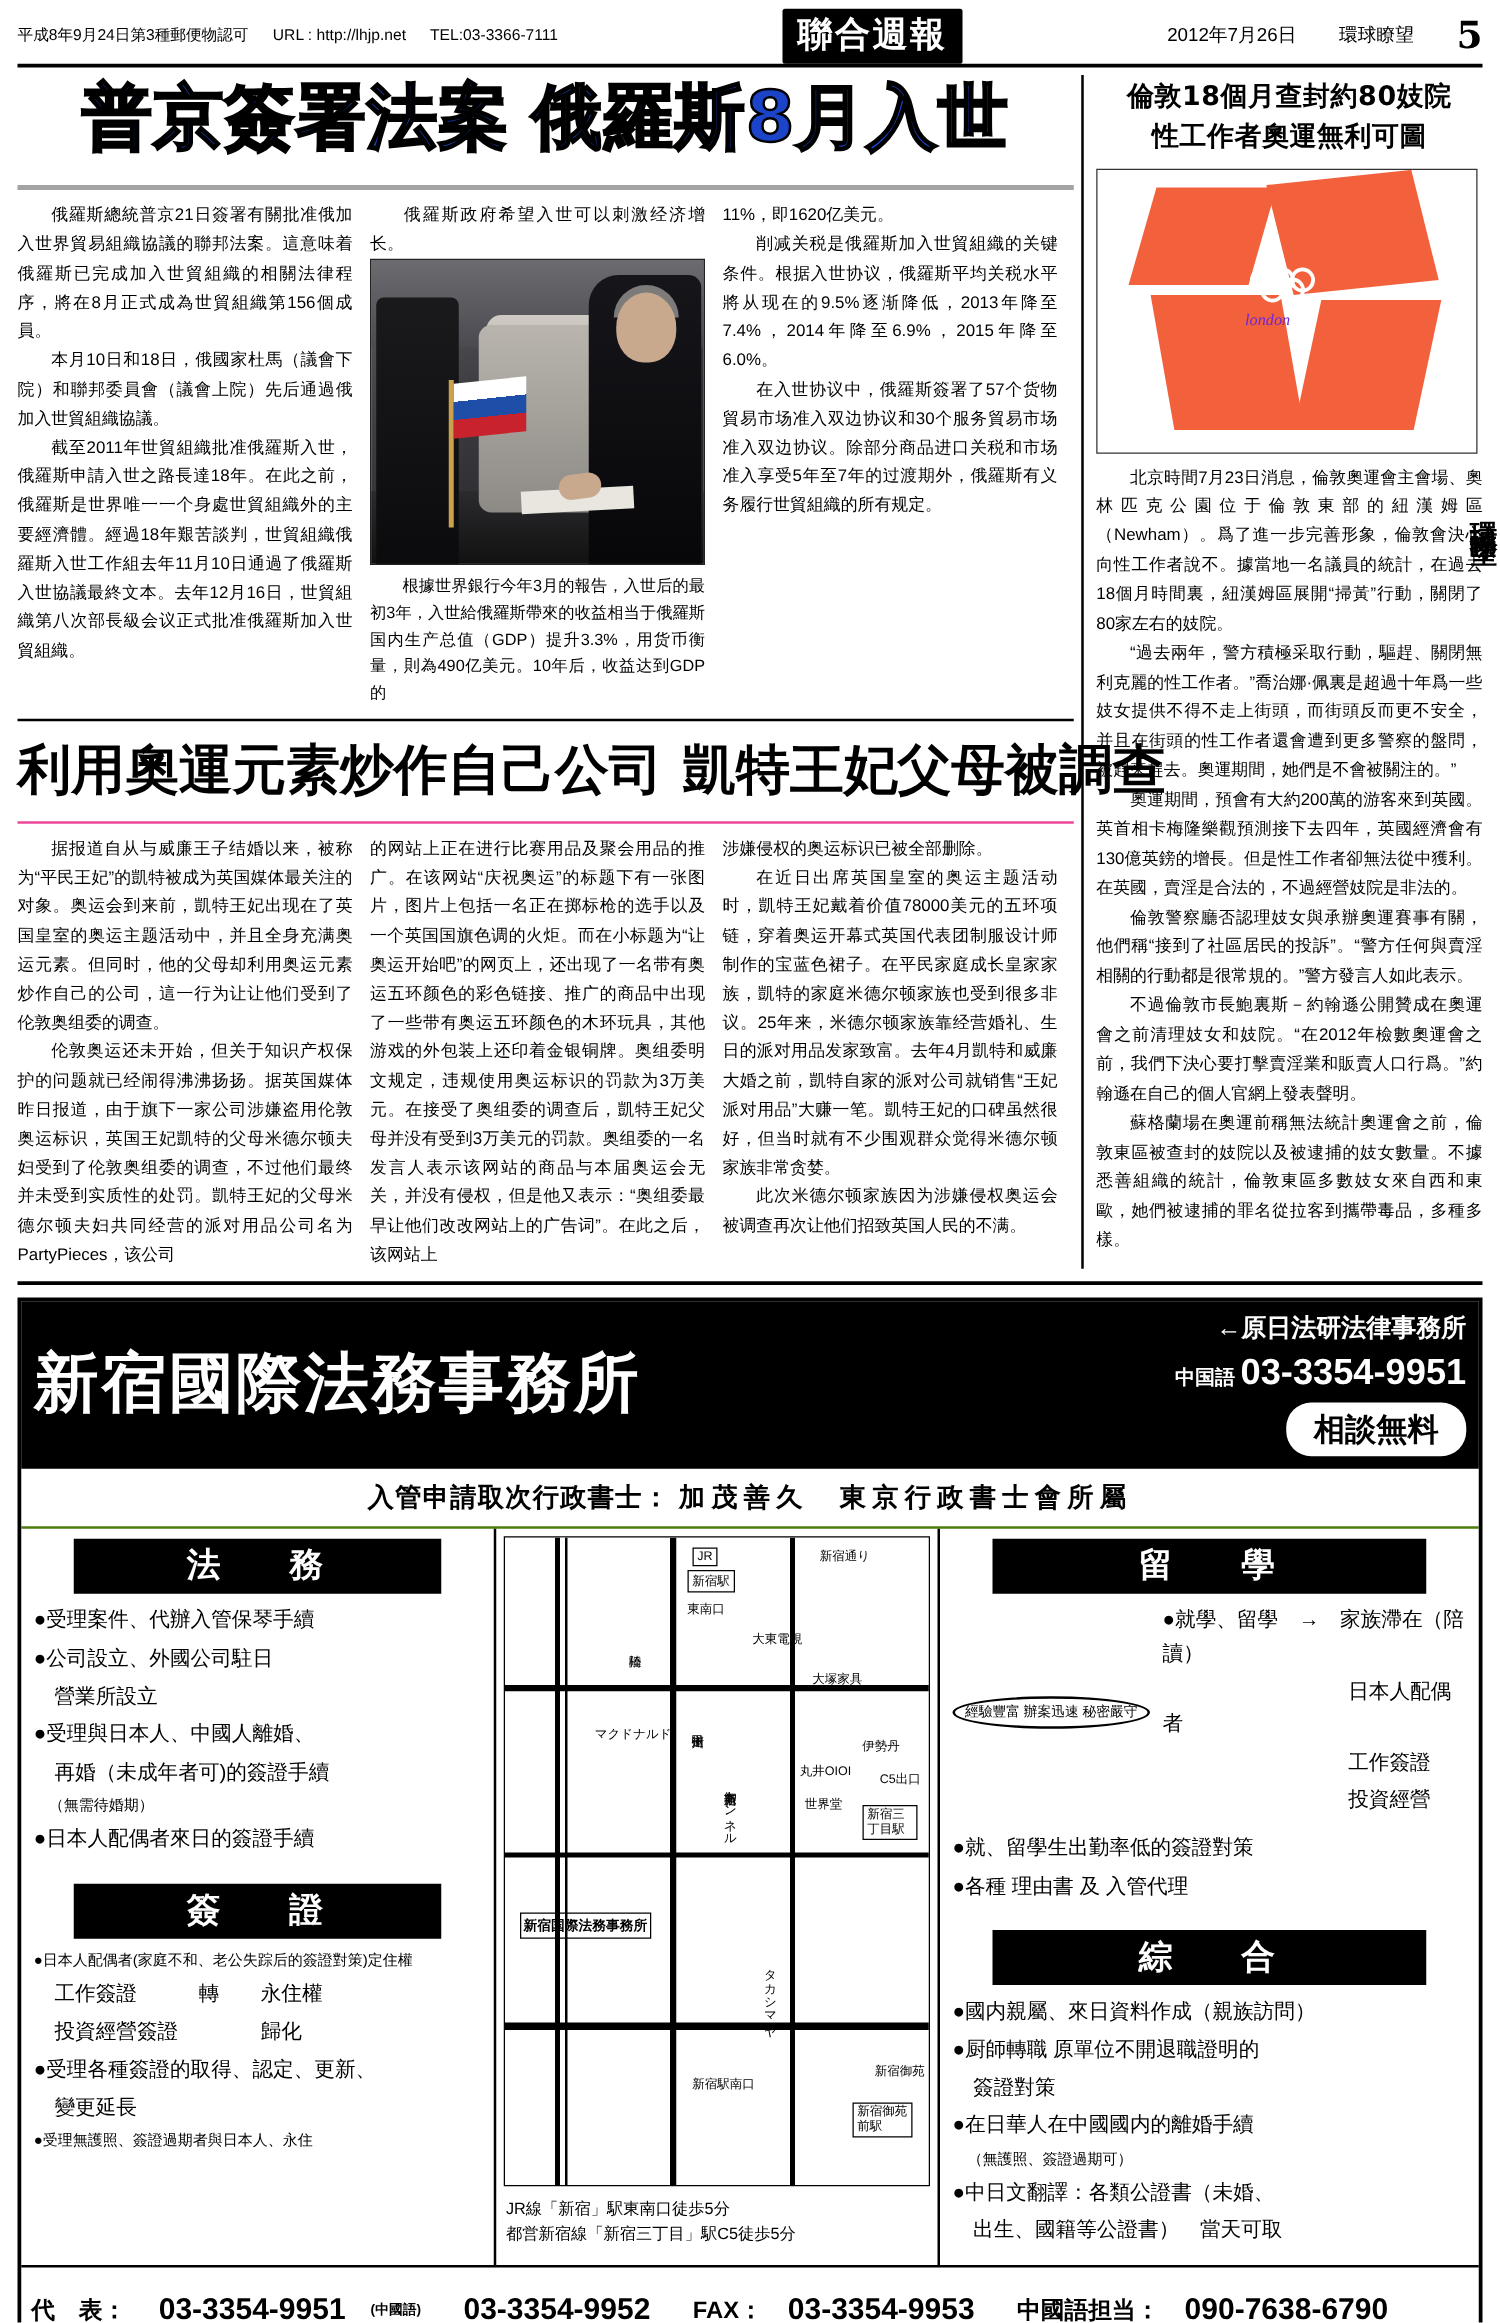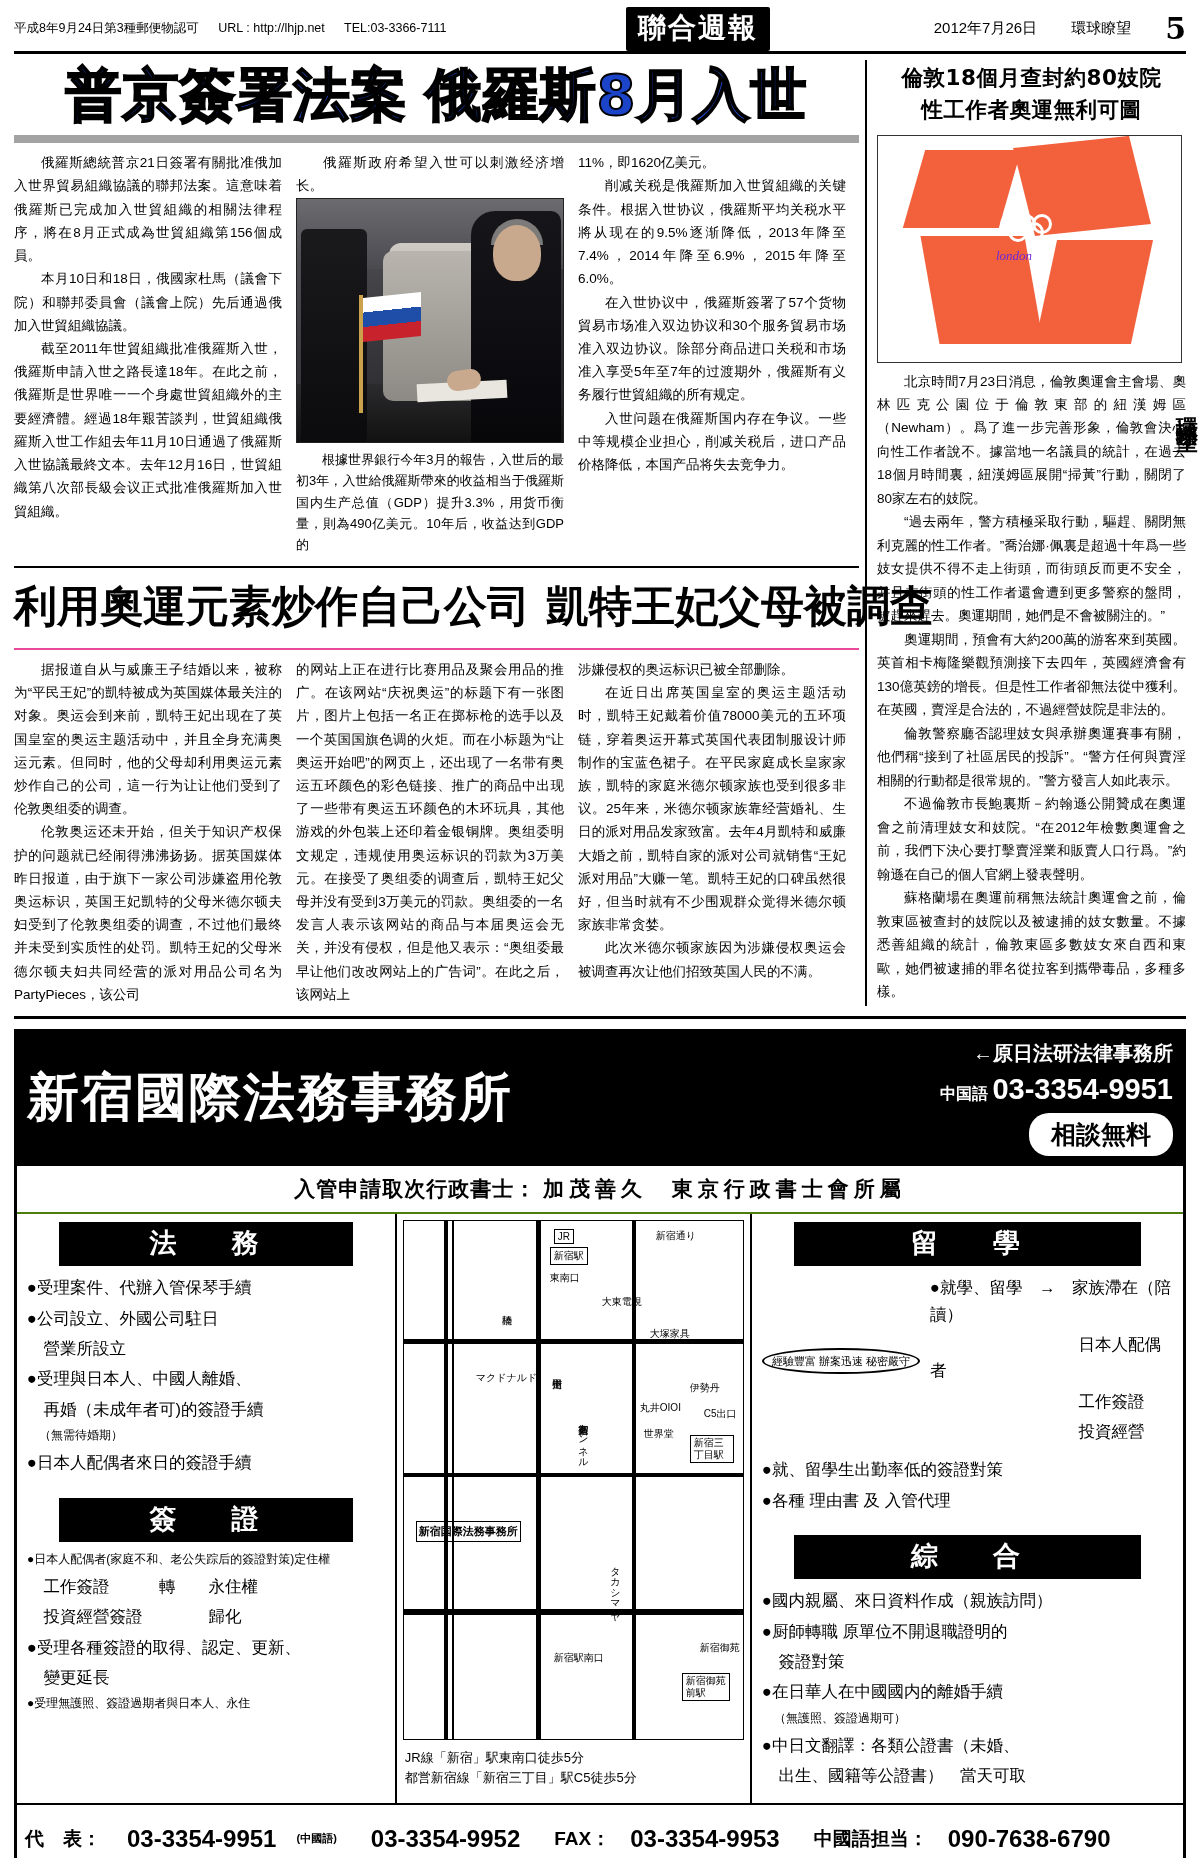--- a/index.html
+++ b/index.html
@@ -29,21 +29,21 @@
   }
   .mh-right { display:flex; align-items:center; gap:34px; font-size:15px; }
   .mh-pageno { font-size:30px; font-weight:bold; font-family:"DejaVu Serif", serif; }
 
   
   .main-grid { display:flex; gap:0; }
   .col-left { width:845px; }
   .col-right { width:325px; padding-left:10px; border-left:2px solid #000; margin-left:6px;}
 
   
-  .headline-box { border-bottom:8px solid #a3a3a3; padding-bottom:3px; }
+  .headline-box { border-bottom:4px solid #a3a3a3; padding-bottom:16px; }
   .headline1 {
     font-family:"DejaVu Sans", sans-serif;
     font-weight:bold;
     font-size:56px;
     line-height:1.04;
     letter-spacing:1px;
     color:#1b44c8;
     -webkit-text-stroke:2px #000;
     text-align:center;
     padding:6px 0 8px 0;
@@ -260,21 +260,20 @@
             <div class="paper"></div>
             <div class="hand"></div>
           </div>
           <div class="caption">根據世界銀行今年3月的報告，入世后的最初3年，入世給俄羅斯帶來的收益相当于俄羅斯国内生产总值（GDP）提升3.3%，用货币衡量，則為490亿美元。10年后，收益达到GDP的</div>
         </div>
 
         <div class="bcol">
           <p style="text-indent:0">11%，即1620亿美元。</p>
           <p>削减关税是俄羅斯加入世貿組織的关键条件。根据入世协议，俄羅斯平均关税水平將从现在的9.5%逐渐降低，2013年降至7.4%，2014年降至6.9%，2015年降至6.0%。</p>
           <p>在入世协议中，俄羅斯簽署了57个货物貿易市场准入双边协议和30个服务貿易市场准入双边协议。除部分商品进口关税和市场准入享受5年至7年的过渡期外，俄羅斯有义务履行世貿組織的所有规定。</p>
-          <p>入世问题在俄羅斯国内存在争议。一些中等规模企业担心，削减关税后，进口产品价格降低，本国产品将失去竞争力。</p>
         </div>
       </div>
 
       <div class="headline2">
         <span>利用奧運元素炒作自己公司</span><span class="s2">凱特王妃父母被調查</span>
       </div>
 
       <div class="body3">
         <div class="bcol">
           <p>据报道自从与威廉王子结婚以来，被称为“平民王妃”的凱特被成为英国媒体最关注的对象。奥运会到来前，凱特王妃出现在了英国皇室的奥运主题活动中，并且全身充满奥运元素。但同时，他的父母却利用奥运元素炒作自己的公司，這一行为让让他们受到了伦敦奥组委的调查。</p>

